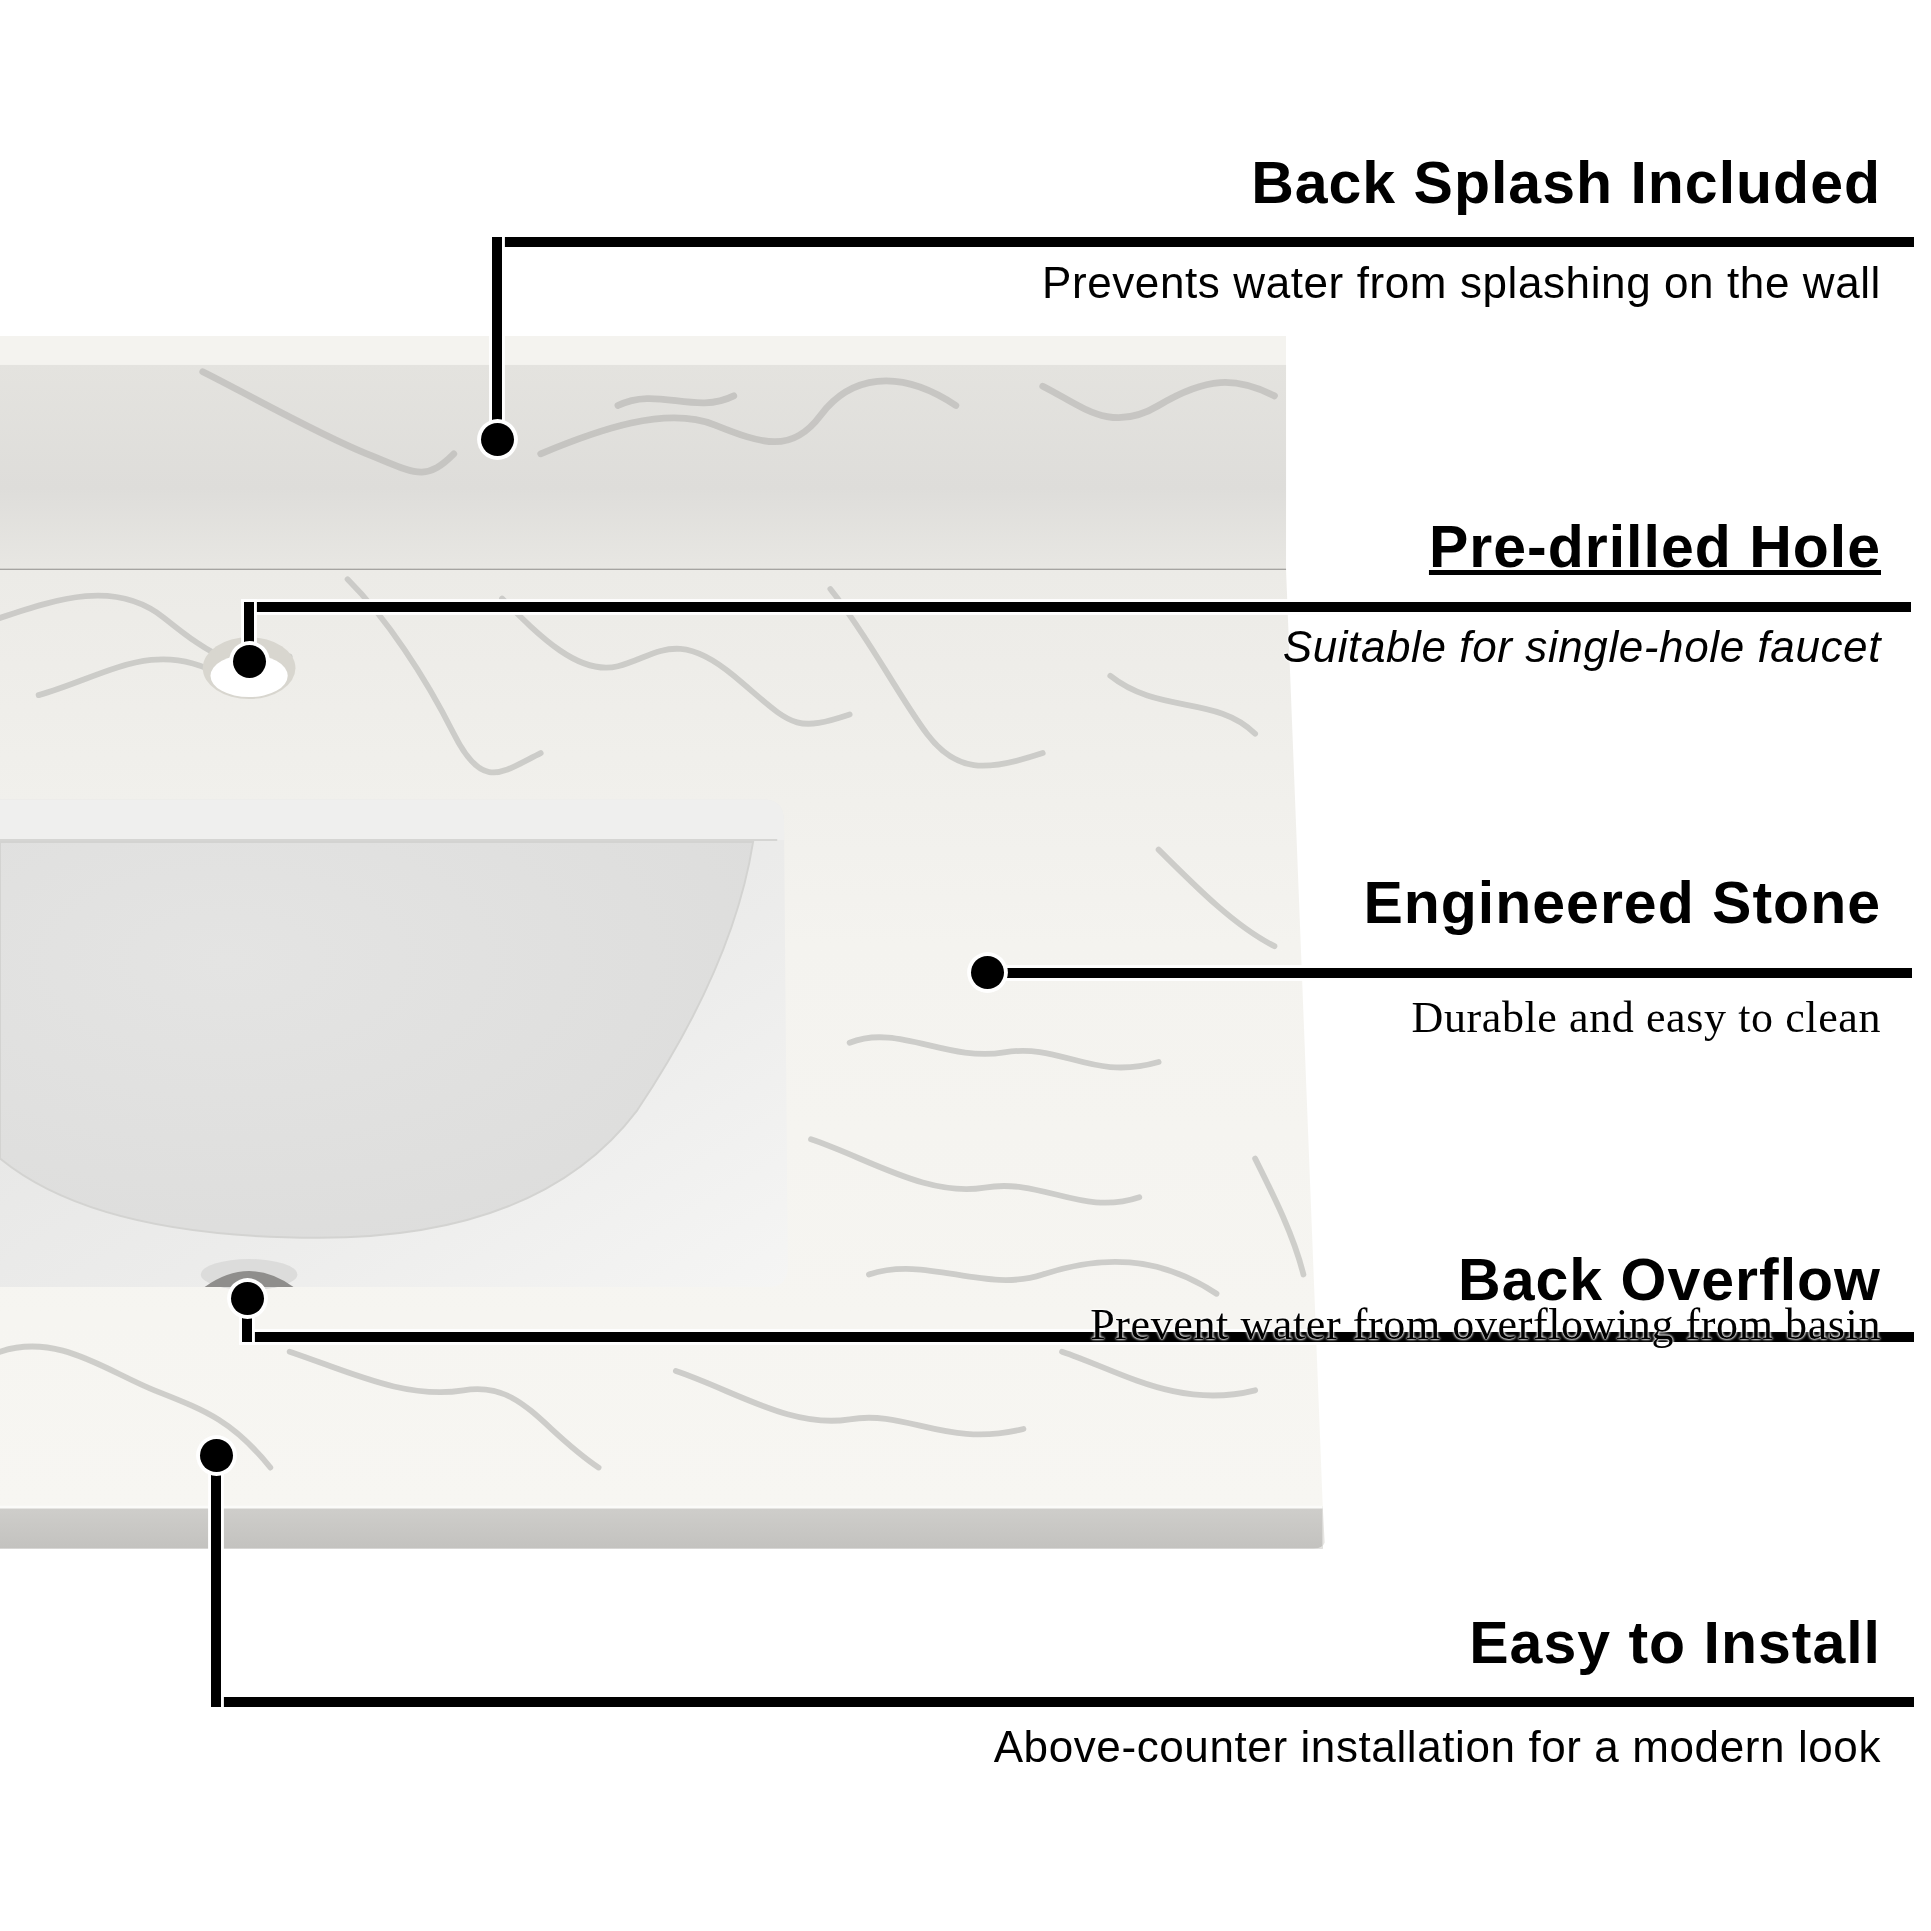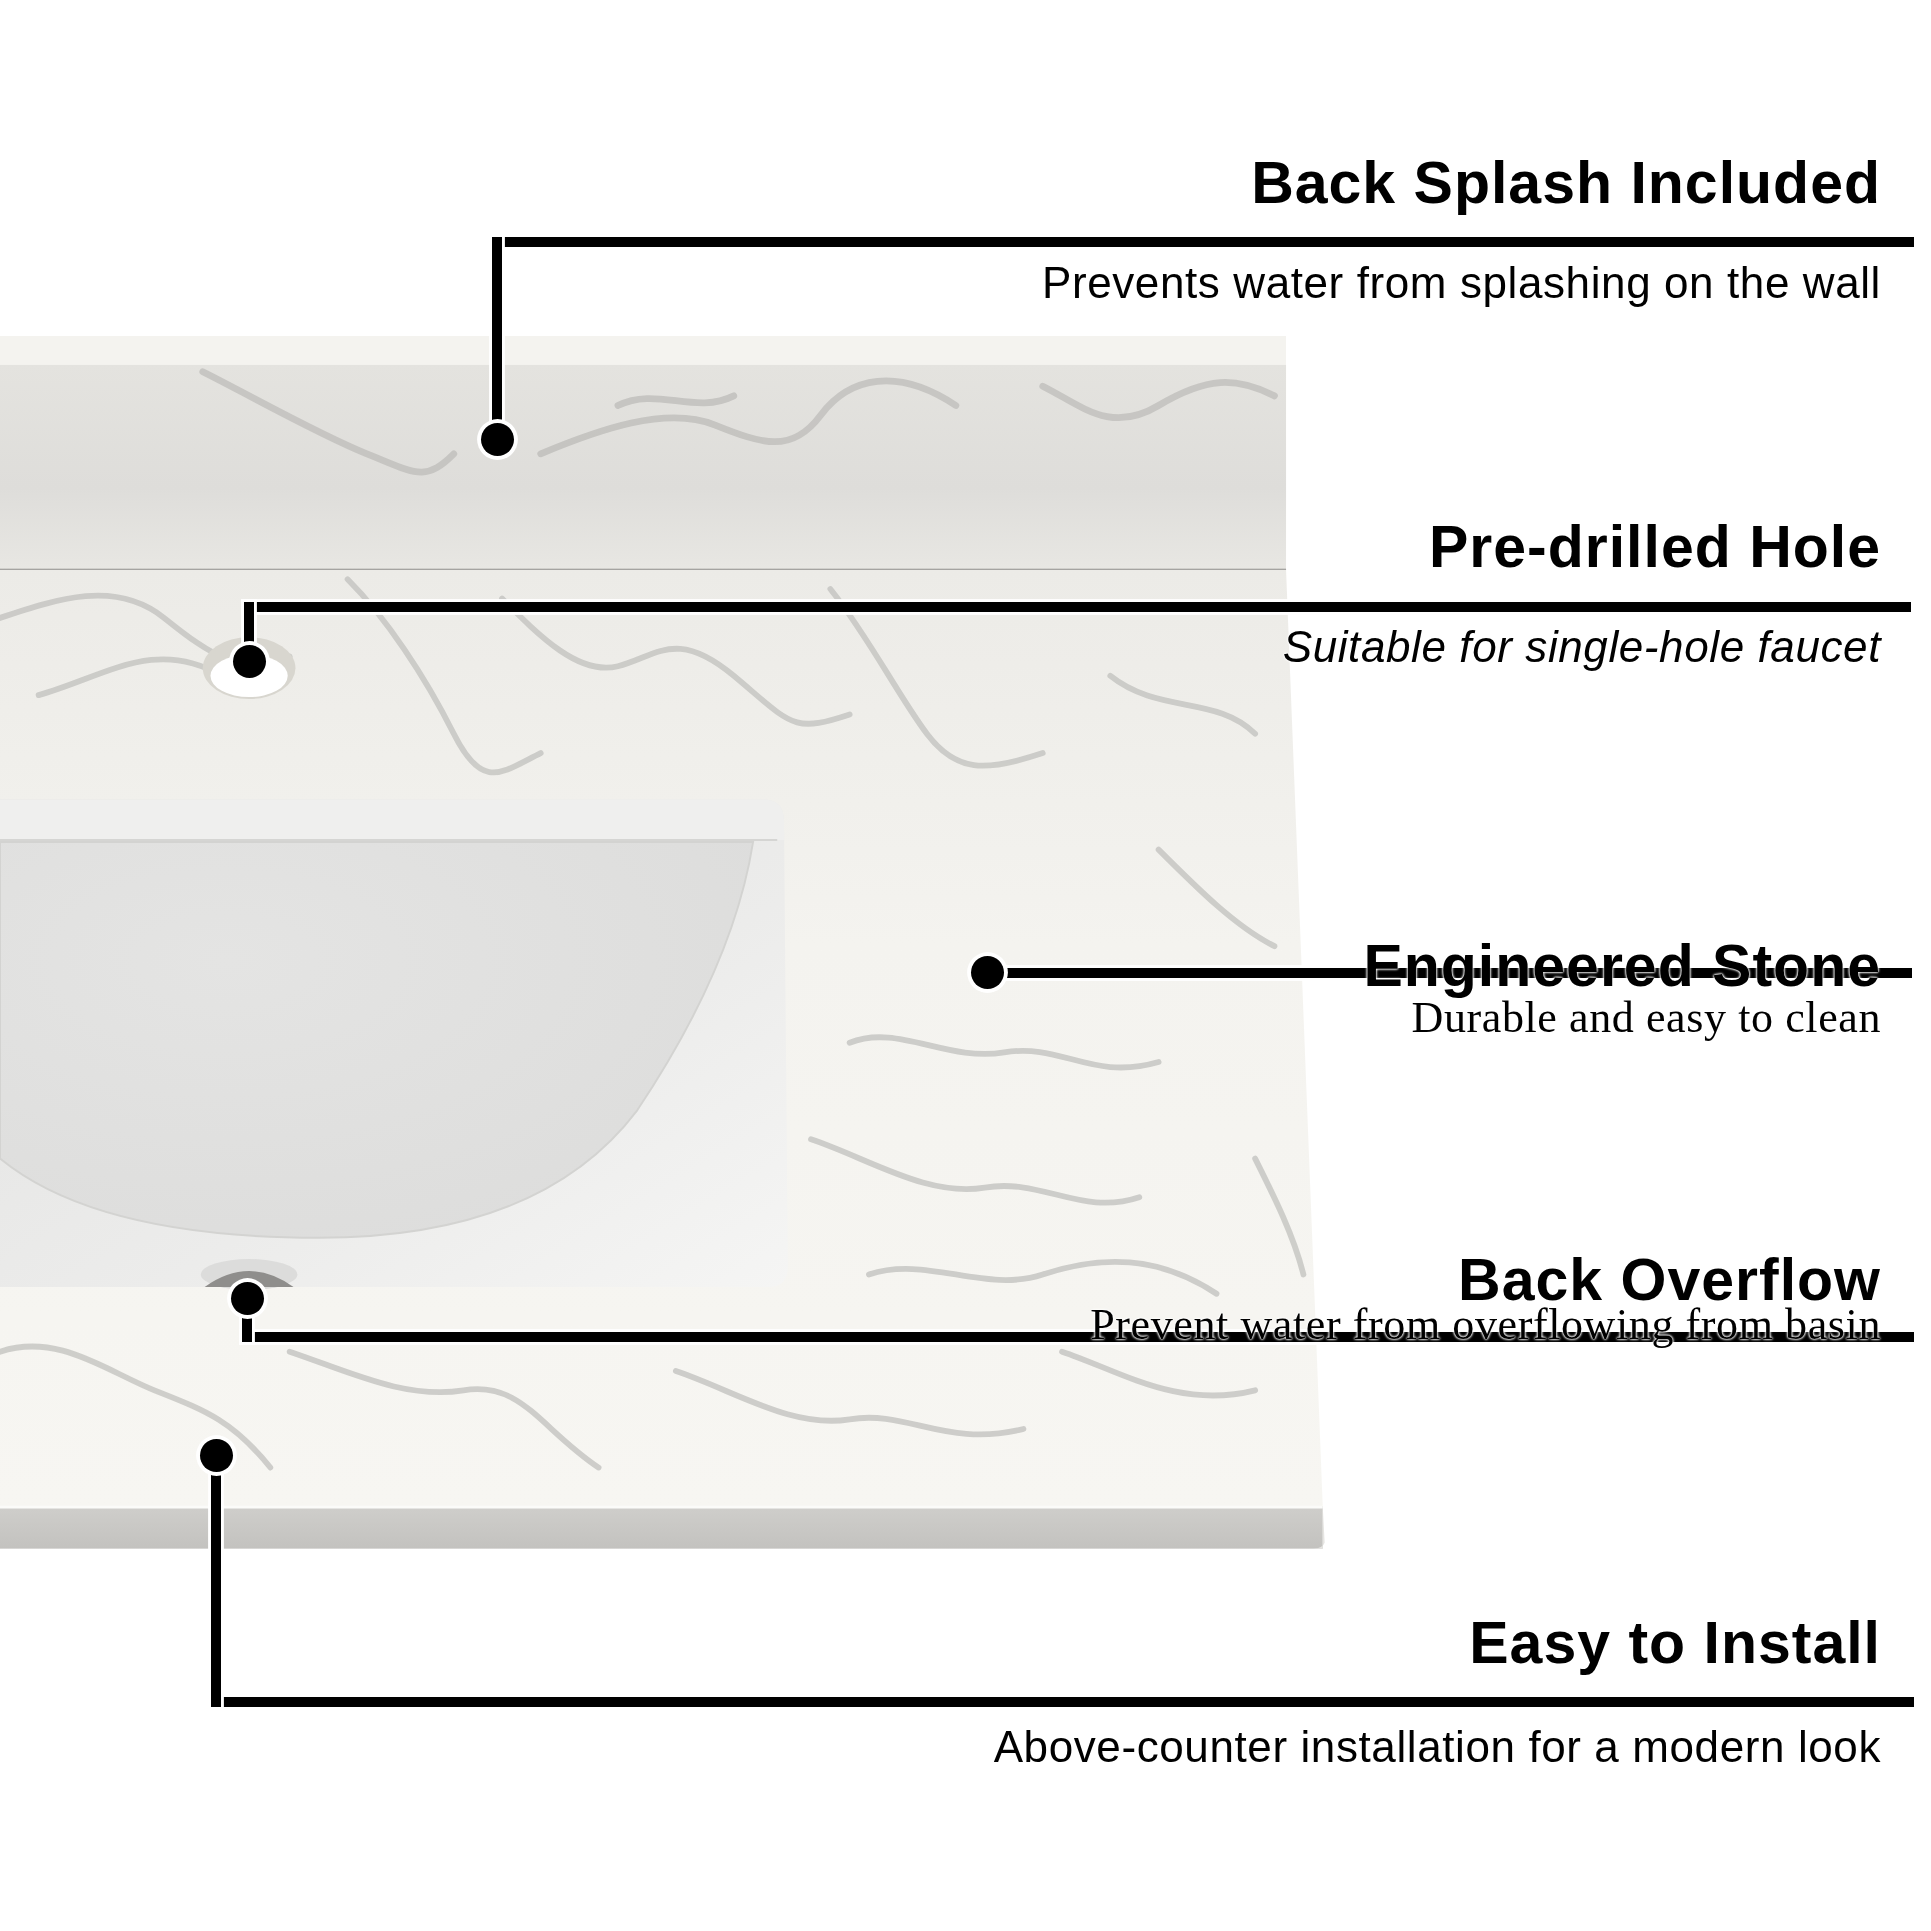--- a/index.html
+++ b/index.html
@@ -119,28 +119,28 @@
   <div class="leader" style="left:492px; top:237px; width:9.7px; height:203px;"></div>
   <div class="dot" style="left:481px; top:423px;"></div>
   <div class="callout-text headline" style="top:154px;">Back Splash Included</div>
   <div class="callout-text subtitle" style="top:261px;margin-left:35px;">Prevents water from splashing on the wall</div>
 </div>
 
 <div class="callout">
   <div class="leader" style="left:244px; top:602px; width:1667px; height:9.7px;"></div>
   <div class="leader" style="left:244px; top:602px; width:9.7px; height:60px;"></div>
   <div class="dot" style="left:233px; top:645px;"></div>
-  <div class="callout-text headline" style="top:518px;">Pre-drilled Hole</div>
+  <div class="callout-text headline" style="top:518px;text-decoration:underline;">Pre-drilled Hole</div>
   <div class="callout-text subtitle" style="top:625px;font-style:italic;">Suitable for single-hole faucet</div>
 </div>
 
 <div class="callout">
   <div class="leader" style="left:988px; top:968px; width:924px; height:9.7px;"></div>
   <div class="dot" style="left:971px; top:956px;"></div>
-  <div class="callout-text headline" style="top:937px;">Engineered Stone</div>
+  <div class="callout-text headline" style="top:874px;">Engineered Stone</div>
   <div class="callout-text subtitle" style="top:996px;font-family:Liberation Serif, serif;">Durable and easy to clean</div>
 </div>
 
 <div class="callout">
   <div class="leader" style="left:242px; top:1332px; width:1672px; height:9.7px;"></div>
   <div class="leader" style="left:242px; top:1299px; width:9.7px; height:43px;"></div>
   <div class="dot" style="left:231px; top:1282px;"></div>
   <div class="callout-text headline" style="top:1251px;">Back Overflow</div>
   <div class="callout-text subtitle" style="top:1303px;font-family:Liberation Serif, serif;">Prevent water from overflowing from basin</div>
 </div>

